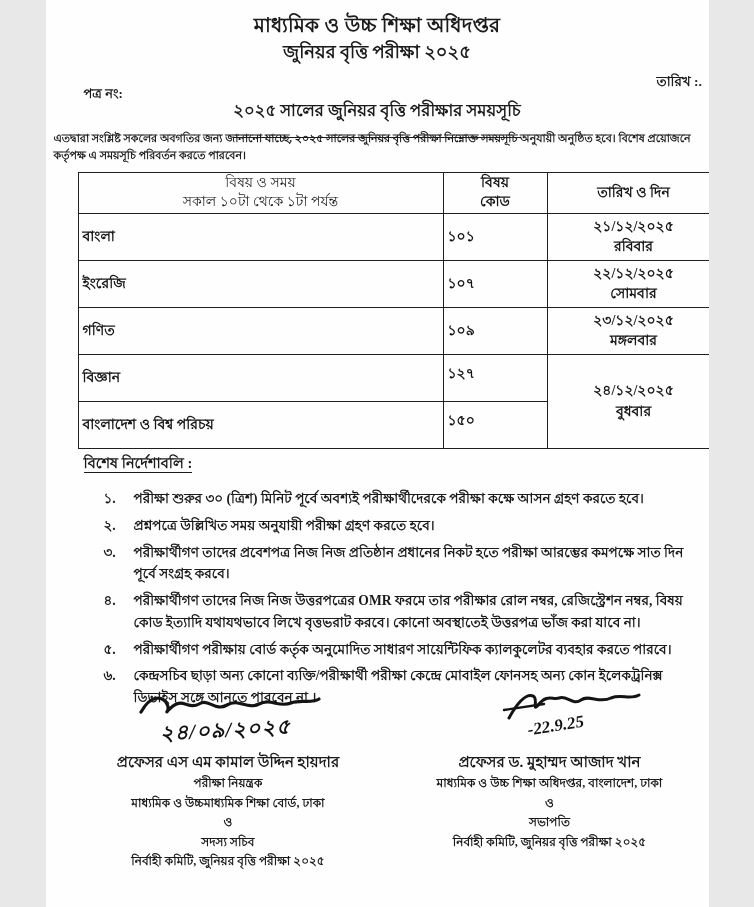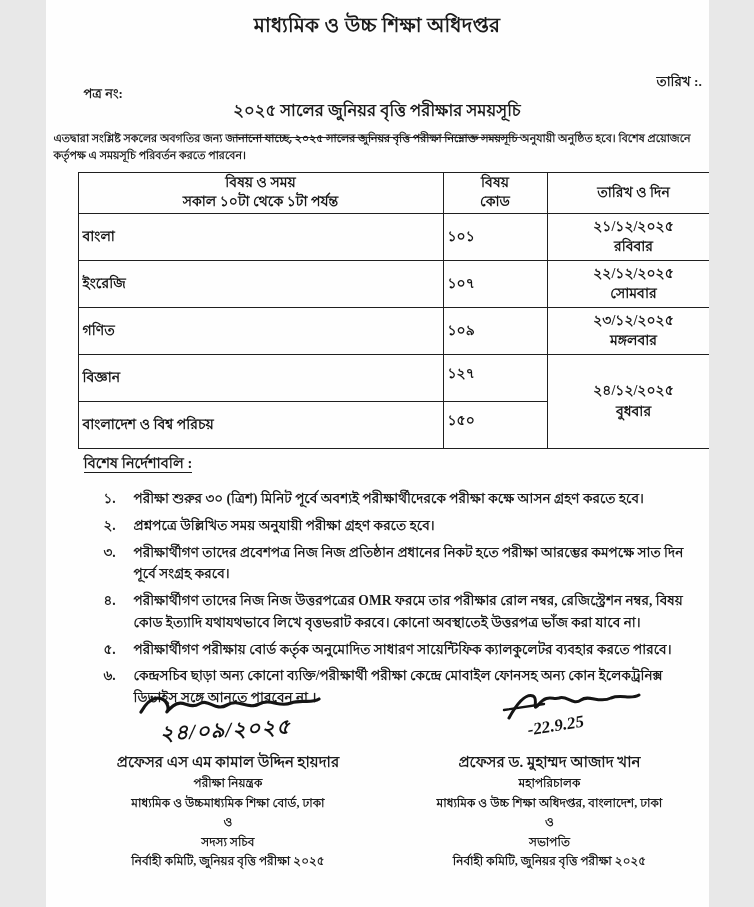--- a/index.html
+++ b/index.html
@@ -30,21 +30,21 @@
     font-size:14px;font-weight:600;color:#161616;
     table-layout:fixed;
   }
   table.sched th,table.sched td{
     border:1.4px solid #1f1f1f;
     padding:1px 4px;
   }
   col.c-subject{width:365px;}
   col.c-code{width:104px;}
   col.c-date{width:173px;}
-  th.h-subject{height:38px;font-weight:700;line-height:1.35;}
+  th.h-subject{height:38px;font-weight:400;line-height:1.35;}
   th.h-code{font-weight:600;text-align:center;line-height:1.35;}
   th.h-date{font-weight:600;text-align:center;}
   td.subject{height:44px;text-align:left;padding-left:9px;vertical-align:middle;}
   td.code{text-align:left;vertical-align:middle;}
   td.code.top{vertical-align:top;padding-top:7px;}
   td.dateday{text-align:center;vertical-align:middle;line-height:1.45;}
 
   .instr-head{top:452px;left:38px;font-size:14.5px;font-weight:700;}
   .instr-head span{border-bottom:1.5px solid #1b1b1b;padding-bottom:1px;}
 
@@ -67,20 +67,21 @@
   .hand-date.en{left:50%;top:26px;transform:translateX(-38%) rotate(-9deg);font-size:17px;}
   .sig-line{font-size:12px;font-weight:700;line-height:1.62;}
   .sig-line.name{font-size:15px;}
 </style>
 </head>
 <body>
 
 <div class="sheet">
 
   <div class="abs center org-name">মাধ্যমিক ও উচ্চ শিক্ষা অধিদপ্তর</div>
+  <div class="abs center exam-name">জুনিয়র বৃত্তি পরীক্ষা ২০২৫</div>
 
   <div class="abs date-label">তারিখ :.</div>
   <div class="abs letter-no">পত্র নং:</div>
 
   <div class="abs center doc-title">
     <span>২০২৫ সালের জুনিয়র বৃত্তি পরীক্ষার সময়সূচি</span>
   </div>
 
   <div class="abs intro">এতদ্বারা সংশ্লিষ্ট সকলের অবগতির জন্য জানানো যাচ্ছে, ২০২৫ সালের জুনিয়র বৃত্তি পরীক্ষা নিম্নোক্ত সময়সূচি অনুযায়ী অনুষ্ঠিত হবে। বিশেষ প্রয়োজনে কর্তৃপক্ষ এ সময়সূচি পরিবর্তন করতে পারবেন।</div>
 
@@ -193,21 +194,20 @@
 
     <div class="sig-col right">
       <div class="sig-script">
         <svg class="sig-svg" width="200" height="34" viewBox="0 0 200 34">
           <path d="M60,28 C70,10 78,4 84,6 C90,8 82,24 90,14 C98,4 104,10 110,8 C118,5 124,16 132,10 C140,4 150,14 162,8 C172,4 182,10 190,5" fill="none" stroke="#141414" stroke-width="3" stroke-linecap="round"></path>
           <path d="M55,20 L95,14" fill="none" stroke="#141414" stroke-width="2.4" stroke-linecap="round"></path>
         </svg>
         <span class="hand-date en">-22.9.25</span>
       </div>
       <div class="sig-line name">প্রফেসর ড. মুহাম্মদ আজাদ খান</div>
-      <div class="sig-line">মহাপরিচালক</div>
       <div class="sig-line">মাধ্যমিক ও উচ্চ শিক্ষা অধিদপ্তর, বাংলাদেশ, ঢাকা</div>
       <div class="sig-line">ও</div>
       <div class="sig-line">সভাপতি</div>
       <div class="sig-line">নির্বাহী কমিটি, জুনিয়র বৃত্তি পরীক্ষা ২০২৫</div>
     </div>
 
   </div>
 
 </div>
 

